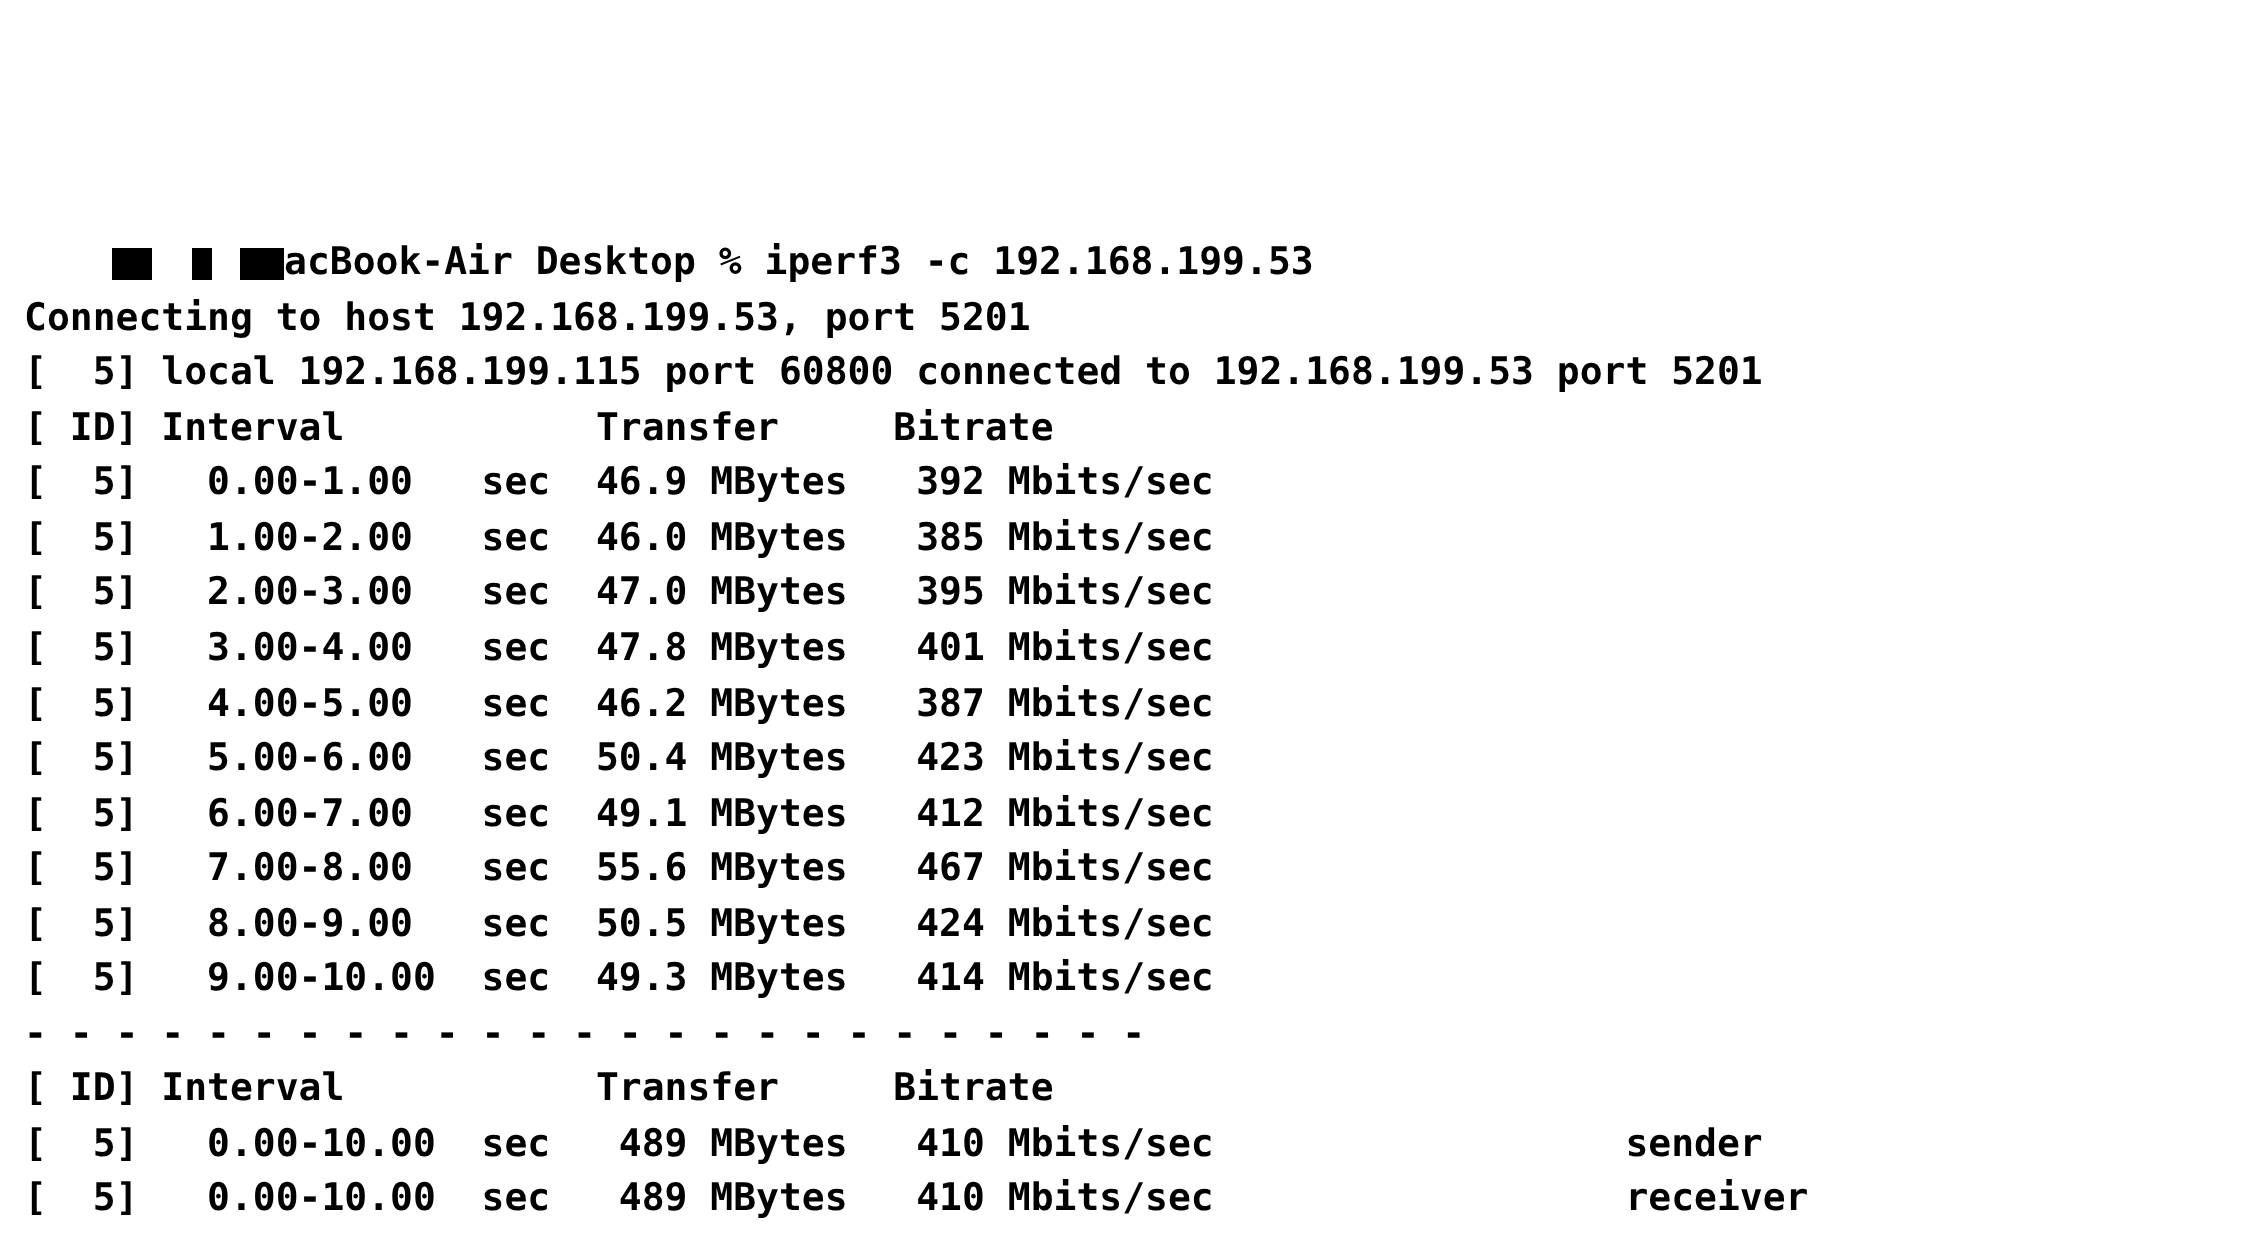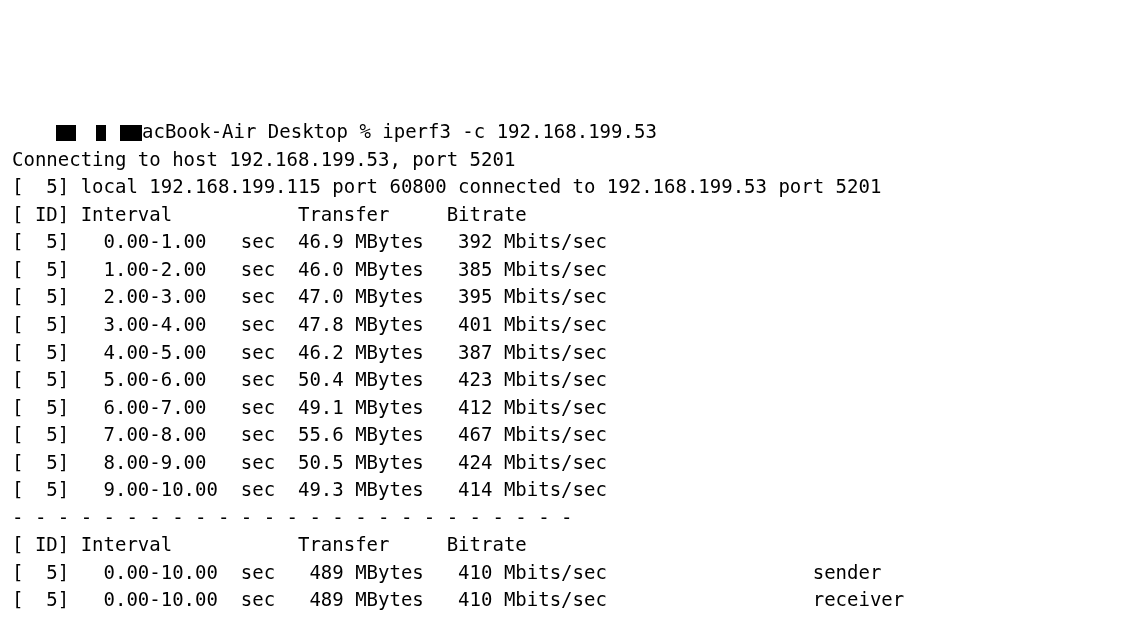--- a/index.html
+++ b/index.html
@@ -5,21 +5,21 @@
     body {
       margin: 0;
       padding: 8px 12px;
       background: #ffffff;
       font-family: "Menlo", "SF Mono", "Monaco", "Consolas", monospace;
       font-size: 19px;
       line-height: 1.45;
       color: #000;
       white-space: pre;
     }
-    .line { display: block; }
+    .line { display: block; font-weight: bold; }
     .redact {
       display: inline-block;
       background: #000;
       vertical-align: middle;
     }
     .r1 { width: 20px; height: 16px; margin-left: 44px; margin-right: 4px; }
     .r2 { width: 10px; height: 16px; margin-left: 16px; margin-right: 0; }
     .r2b { width: 22px; height: 16px; margin-left: 14px; margin-right: 0; }
   </style>
 </head>

